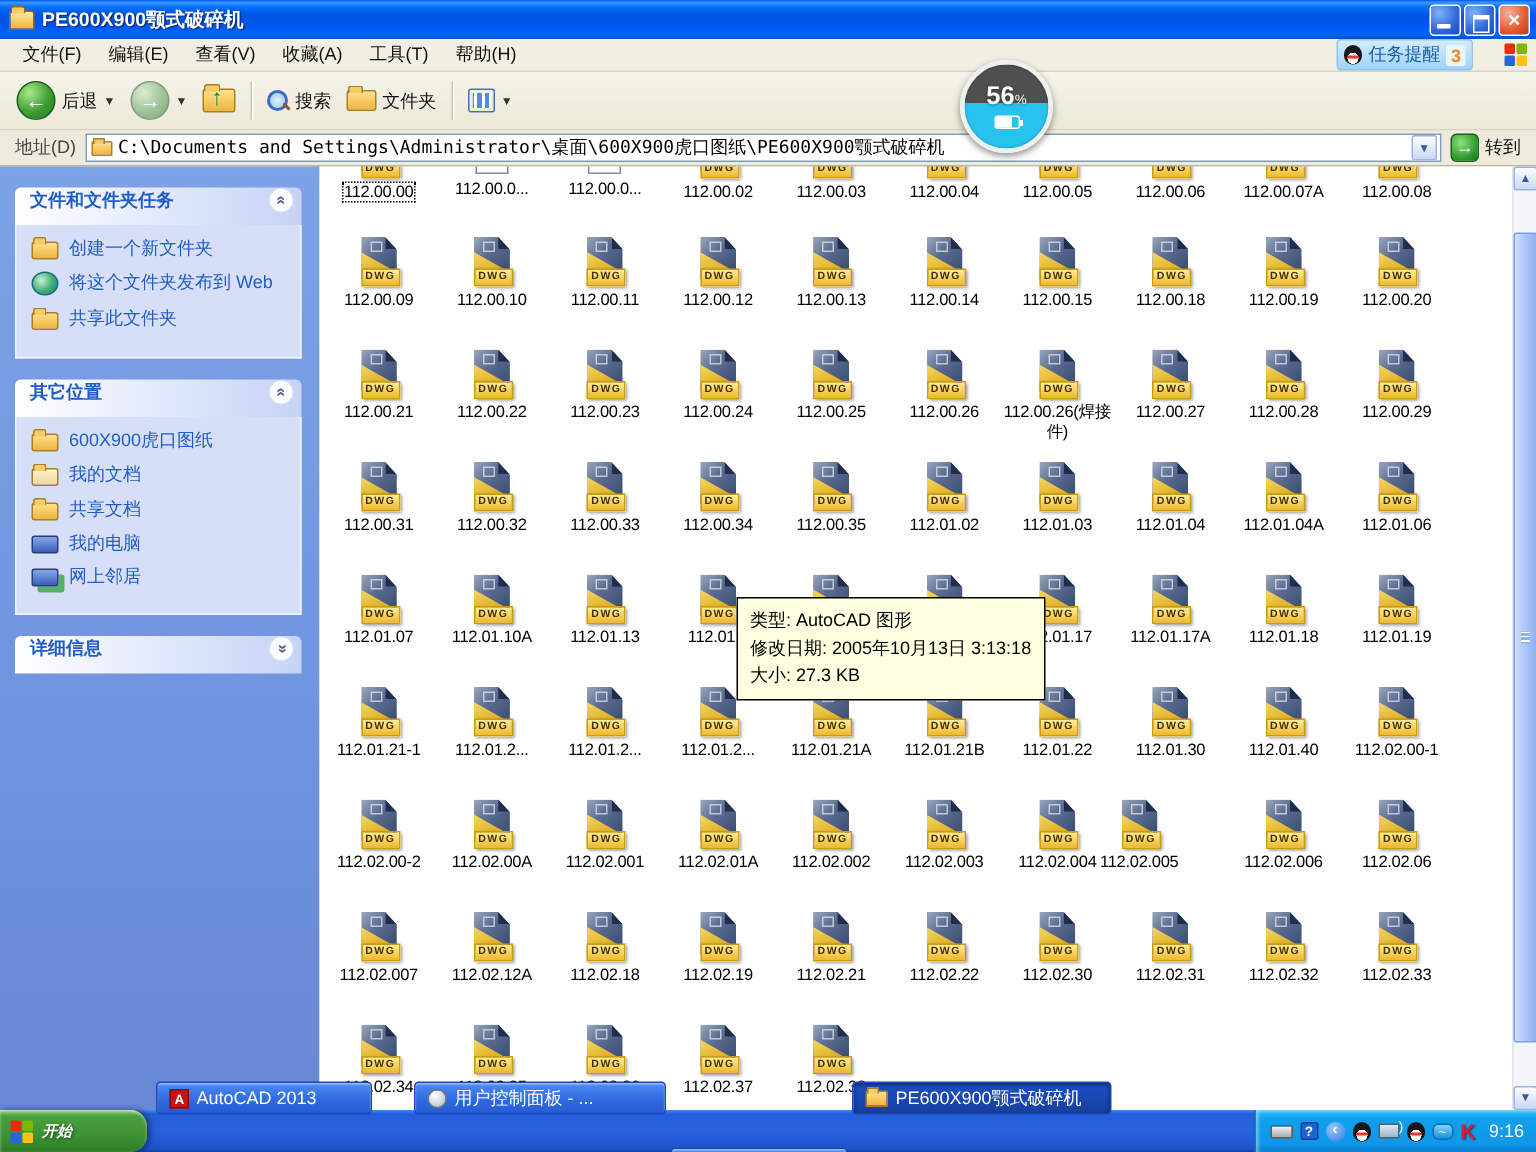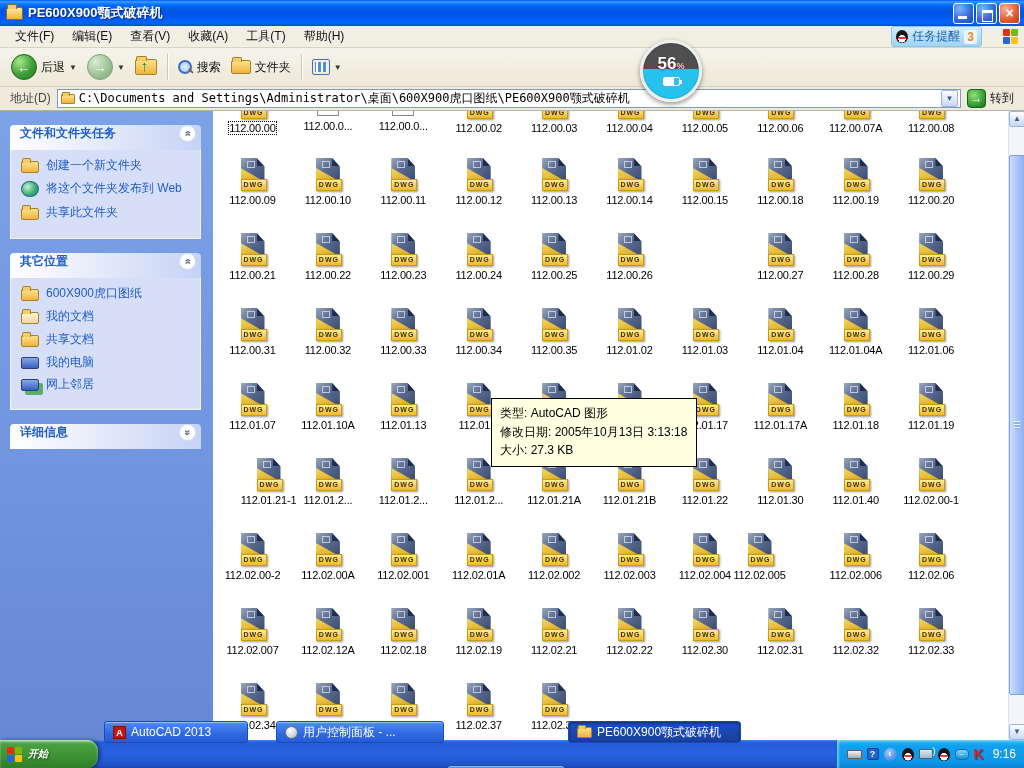--- a/index.html
+++ b/index.html
@@ -513,20 +513,29 @@
       </div>
       <div class="file-item" style="left: 379px; top: 122px;">
         <div class="fi">
           <div class="paper">
             <div class="sym"></div>
           </div>
           <div class="tag">DWG</div>
         </div>
         <div class="flabel"><span>112.00.26</span></div>
       </div>
+      <div class="file-item" style="left: 454.4px; top: 122px;">
+        <div class="fi">
+          <div class="paper">
+            <div class="sym"></div>
+          </div>
+          <div class="tag">DWG</div>
+        </div>
+        <div class="flabel"><span>112.00.26(焊接件)</span></div>
+      </div>
       <div class="file-item" style="left: 529.8px; top: 122px;">
         <div class="fi">
           <div class="paper">
             <div class="sym"></div>
           </div>
           <div class="tag">DWG</div>
         </div>
         <div class="flabel"><span>112.00.27</span></div>
       </div>
       <div class="file-item" style="left: 605.2px; top: 122px;">
@@ -720,21 +729,21 @@
       </div>
       <div class="file-item" style="left: 680.6px; top: 272px;">
         <div class="fi">
           <div class="paper">
             <div class="sym"></div>
           </div>
           <div class="tag">DWG</div>
         </div>
         <div class="flabel"><span>112.01.19</span></div>
       </div>
-      <div class="file-item" style="left: 18px; top: 347px;">
+      <div class="file-item" style="left: 2px; top: 347px;">
         <div class="fi">
           <div class="paper">
             <div class="sym"></div>
           </div>
           <div class="tag">DWG</div>
         </div>
         <div class="flabel"><span>112.01.21-1</span></div>
       </div>
       <div class="file-item" style="left: 77.4px; top: 347px;">
         <div class="fi">

